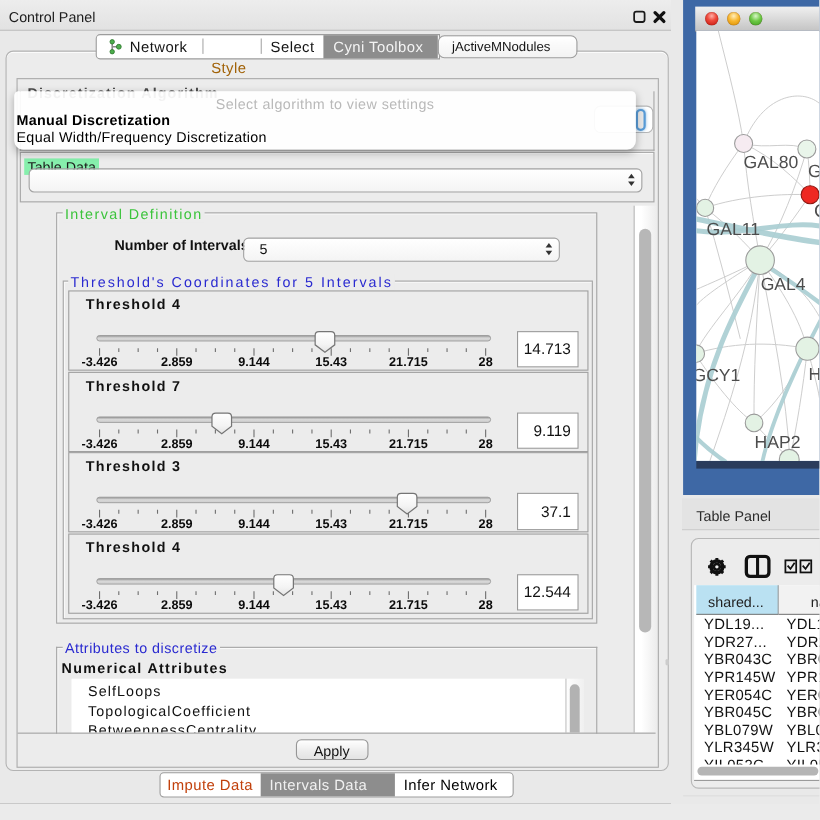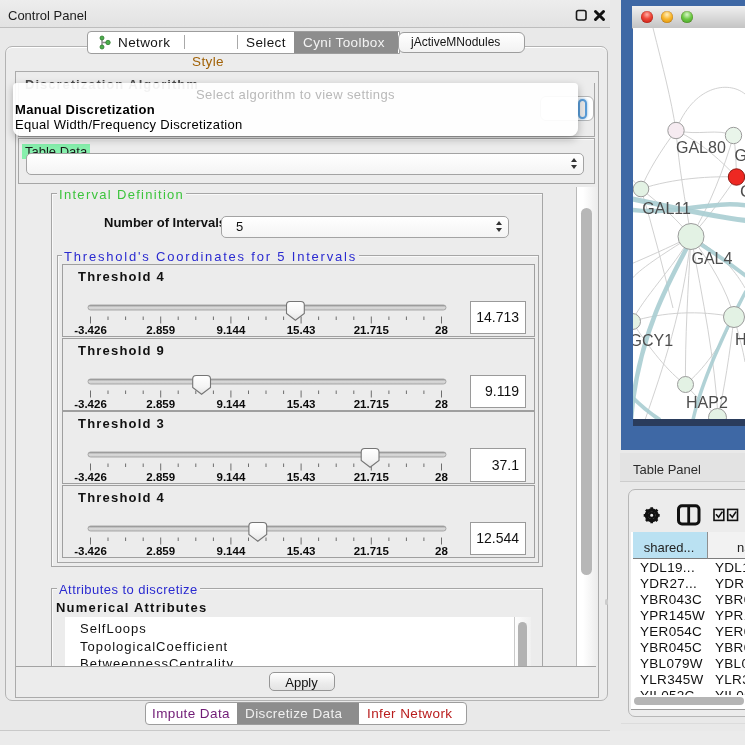--- a/index.html
+++ b/index.html
@@ -90,21 +90,21 @@
   </svg>
 <div style="position:absolute;left:60.5px;top:323.5px;width:60px;text-align:center;font-size:11.5px;font-weight:bold;color:#0a0a0a;">-3.426</div>
 <div style="position:absolute;left:130.7px;top:323.5px;width:60px;text-align:center;font-size:11.5px;font-weight:bold;color:#0a0a0a;">2.859</div>
 <div style="position:absolute;left:200.9px;top:323.5px;width:60px;text-align:center;font-size:11.5px;font-weight:bold;color:#0a0a0a;">9.144</div>
 <div style="position:absolute;left:271.1px;top:323.5px;width:60px;text-align:center;font-size:11.5px;font-weight:bold;color:#0a0a0a;">15.43</div>
 <div style="position:absolute;left:341.3px;top:323.5px;width:60px;text-align:center;font-size:11.5px;font-weight:bold;color:#0a0a0a;">21.715</div>
 <div style="position:absolute;left:411.5px;top:323.5px;width:60px;text-align:center;font-size:11.5px;font-weight:bold;color:#0a0a0a;">28</div>
 <div style="position:absolute;left:470px;top:300.5px;width:54px;height:31.5px;background:#fff;border:1px solid #9a9a9a;"></div>
 <div style="position:absolute;left:470px;top:309.0px;width:49px;text-align:right;font-size:14px;color:#111;">14.713</div>
 <div style="position:absolute;left:62px;top:337.5px;width:471px;height:71px;background:#ececec;border:1px solid #9f9f9f;"></div>
-<div style="position:absolute;left:78px;top:342.5px;font-size:13px;font-weight:bold;letter-spacing:1.2px;color:#111;">Threshold 9</div>
+<div style="position:absolute;left:78px;top:342.5px;font-size:13px;font-weight:bold;letter-spacing:1.2px;color:#111;">Threshold 7</div>
 <svg class="ab" style="left:62px;top:337.5px" width="471" height="70" viewBox="0 0 471 70">
     <defs>
       <linearGradient id="trk2" x1="0" y1="0" x2="0" y2="1">
         <stop offset="0" stop-color="#8f8f8f"></stop>
         <stop offset="0.45" stop-color="#d8d8d8"></stop>
         <stop offset="1" stop-color="#cfcfcf"></stop>
       </linearGradient>
       <linearGradient id="thm2" x1="0" y1="0" x2="0" y2="1">
         <stop offset="0" stop-color="#ffffff"></stop>
         <stop offset="0.6" stop-color="#f4f4f4"></stop>
@@ -245,23 +245,23 @@
   </div>
 <div style="position:absolute;left:514px;top:617px;width:16px;height:49px;background:linear-gradient(to right,#fdfdfd,#f0f0f0);border-left:1px solid #c9c9c9;"></div>
 <div style="position:absolute;left:518px;top:622px;width:9px;height:44px;background:#b2b2b2;border-radius:4.5px 4.5px 0 0;"></div>
 <div style="position:absolute;left:576px;top:187px;width:20px;height:479px;background:linear-gradient(to right,#ffffff 30%,#ededed);border-left:1px solid #b9b9b9;"></div>
 <div style="position:absolute;left:580.5px;top:208px;width:11px;height:367px;background:#b7b7b7;border-radius:5.5px;"></div>
 <div style="position:absolute;left:16px;top:666px;width:580px;height:1px;background:#a3a3a3;"></div>
 <div style="position:absolute;left:268.5px;top:671.5px;width:64.5px;height:17px;background:linear-gradient(#ffffff,#ececec 60%,#e3e3e3);border:1px solid #969696;border-radius:5px;"></div>
 <div style="position:absolute;left:268.5px;top:674.5px;width:66px;text-align:center;font-size:13px;color:#111;">Apply</div>
 <div style="position:absolute;left:145px;top:702px;width:320px;height:21px;background:#fff;border:1px solid #9d9d9d;border-radius:4px;"></div>
 <div style="position:absolute;left:237px;top:702.5px;width:122px;height:21px;background:#8d8d8d;"></div>
-<div style="position:absolute;top:706px;font-size:13.5px;letter-spacing:0.4px;color:#701a75;white-space:nowrap;left:152px;">Impute Data</div>
-<div style="position:absolute;top:706px;font-size:13.5px;letter-spacing:0.4px;color:#141414;white-space:nowrap;left:245px;color:#f0f0f0;">Discretize Data</div>
-<div style="position:absolute;top:706px;font-size:13.5px;letter-spacing:0.4px;color:#b91c1c;white-space:nowrap;left:367px;">Infer Network</div>
+<div style="position:absolute;top:706px;font-size:13.5px;letter-spacing:0.4px;color:#c2410c;white-space:nowrap;left:152px;">Impute Data</div>
+<div style="position:absolute;top:706px;font-size:13.5px;letter-spacing:0.4px;color:#141414;white-space:nowrap;left:245px;color:#f0f0f0;">Intervals Data</div>
+<div style="position:absolute;top:706px;font-size:13.5px;letter-spacing:0.4px;color:#000000;white-space:nowrap;left:367px;">Infer Network</div>
 <div style="position:absolute;left:0;top:729.5px;width:610px;height:1.5px;background:#c9c9c9;"></div>
 <div style="position:absolute;left:0;top:731px;width:745px;height:14px;background:#ebebeb;"></div>
 <div style="position:absolute;left:621px;top:0;width:124px;height:450px;background:#3e68a5;"></div>
 <div style="position:absolute;left:633px;top:419px;width:112px;height:7px;background:#2a3c5c;"></div>
 <div style="position:absolute;left:632px;top:6px;width:113px;height:21.5px;background:linear-gradient(#f0f0f0,#c4c4c4);border-bottom:1px solid #8e8e8e;"></div>
 <div style="position:absolute;left:641.2px;top:11.2px;width:11.6px;height:11.6px;border-radius:50%;background:radial-gradient(circle at 50% 30%, #ffb0a8 0%, #ef4a3c 40%, #bf1208 100%);box-shadow:inset 0 0 1px rgba(60,0,0,.6);"></div>
 <div style="position:absolute;left:661.2px;top:11.2px;width:11.6px;height:11.6px;border-radius:50%;background:radial-gradient(circle at 50% 30%, #ffeebb 0%, #f8b62e 45%, #d68c00 100%);box-shadow:inset 0 0 1px rgba(60,0,0,.6);"></div>
 <div style="position:absolute;left:681.2px;top:11.2px;width:11.6px;height:11.6px;border-radius:50%;background:radial-gradient(circle at 50% 30%, #d9f6c8 0%, #6dc945 45%, #3e9c20 100%);box-shadow:inset 0 0 1px rgba(60,0,0,.6);"></div>
 <svg class="ab" style="left:633px;top:27.5px;background:#fff" width="112" height="391.5" viewBox="0 0 112 391.5">
 <g fill="none" stroke="#cccccc" stroke-width="0.9">

